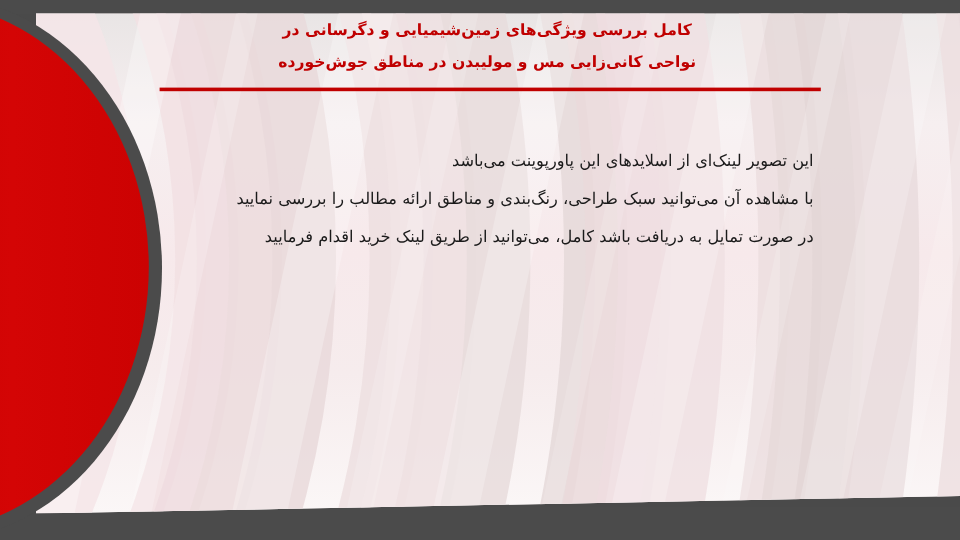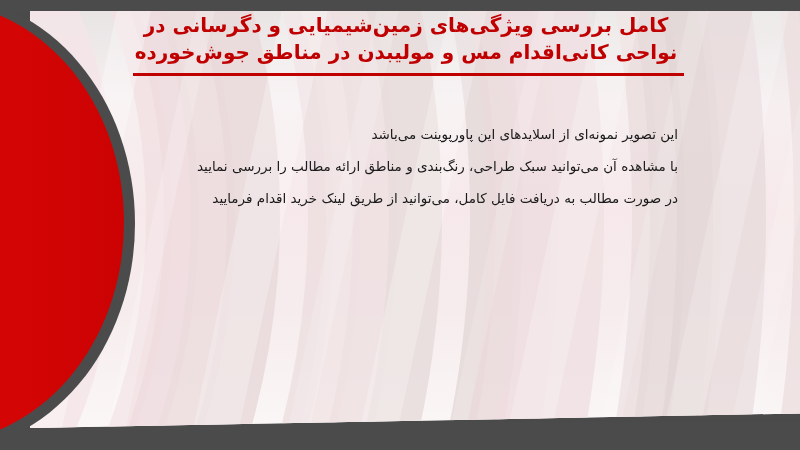--- a/index.html
+++ b/index.html
@@ -94,21 +94,21 @@
   #title-block {
     position: absolute;
     left: 120px;
     top: 12px;
     width: 572px;
     text-align: center;
     direction: rtl;
   }
   .title-line {
     color: #c00000;
-    font-size: 20px;
+    font-size: 13px;
     font-weight: bold;
     line-height: 27px;
     white-space: nowrap;
     font-family: "DejaVu Sans", sans-serif;
   }
   #title-underline {
     position: absolute;
     left: 133px;
     top: 73px;
     width: 551px;
@@ -179,23 +179,23 @@
         <div class="sheen" style="left: 676px; width: 36px; background: rgba(255, 255, 255, 0.2);"></div>
         <div class="sheen" style="left: 742px; width: 24px; background: rgba(255, 255, 255, 0.14);"></div>
       </div>
   </div>
 
   <div id="red-ellipse-outline"></div>
   <div id="red-ellipse"></div>
 
   <div id="title-block">
     <div class="title-line">کامل بررسی ویژگی‌های زمین‌شیمیایی و دگرسانی در</div>
-    <div class="title-line">نواحی کانی‌اقدام مس و مولیبدن در مناطق جوش‌خورده</div>
+    <div class="title-line">نواحی کانی‌زایی مس و مولیبدن در مناطق جوش‌خورده</div>
   </div>
   <div id="title-underline"></div>
 
   <div id="body-block">
-    <div class="body-line">این تصویر نمونه‌ای از اسلایدهای این پاورپوینت می‌باشد</div>
+    <div class="body-line">این تصویر لینک‌ای از اسلایدهای این پاورپوینت می‌باشد</div>
     <div class="body-line">با مشاهده آن می‌توانید سبک طراحی، رنگ‌بندی و مناطق ارائه مطالب را بررسی نمایید</div>
-    <div class="body-line">در صورت مطالب به دریافت فایل کامل، می‌توانید از طریق لینک خرید اقدام فرمایید</div>
+    <div class="body-line">در صورت تمایل به دریافت باشد کامل، می‌توانید از طریق لینک خرید اقدام فرمایید</div>
   </div>
 
 </div>
 
 </body></html>

